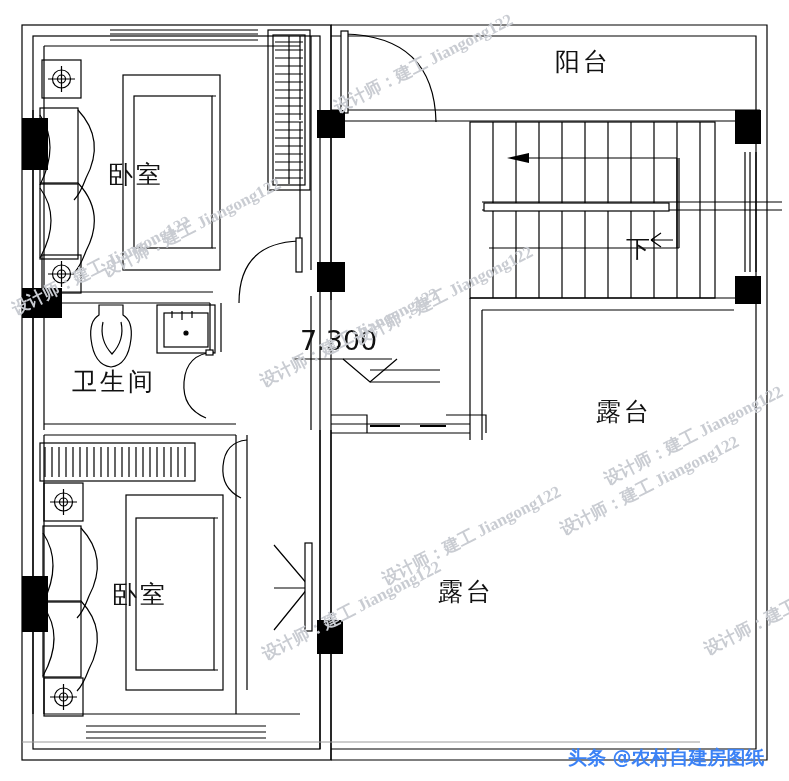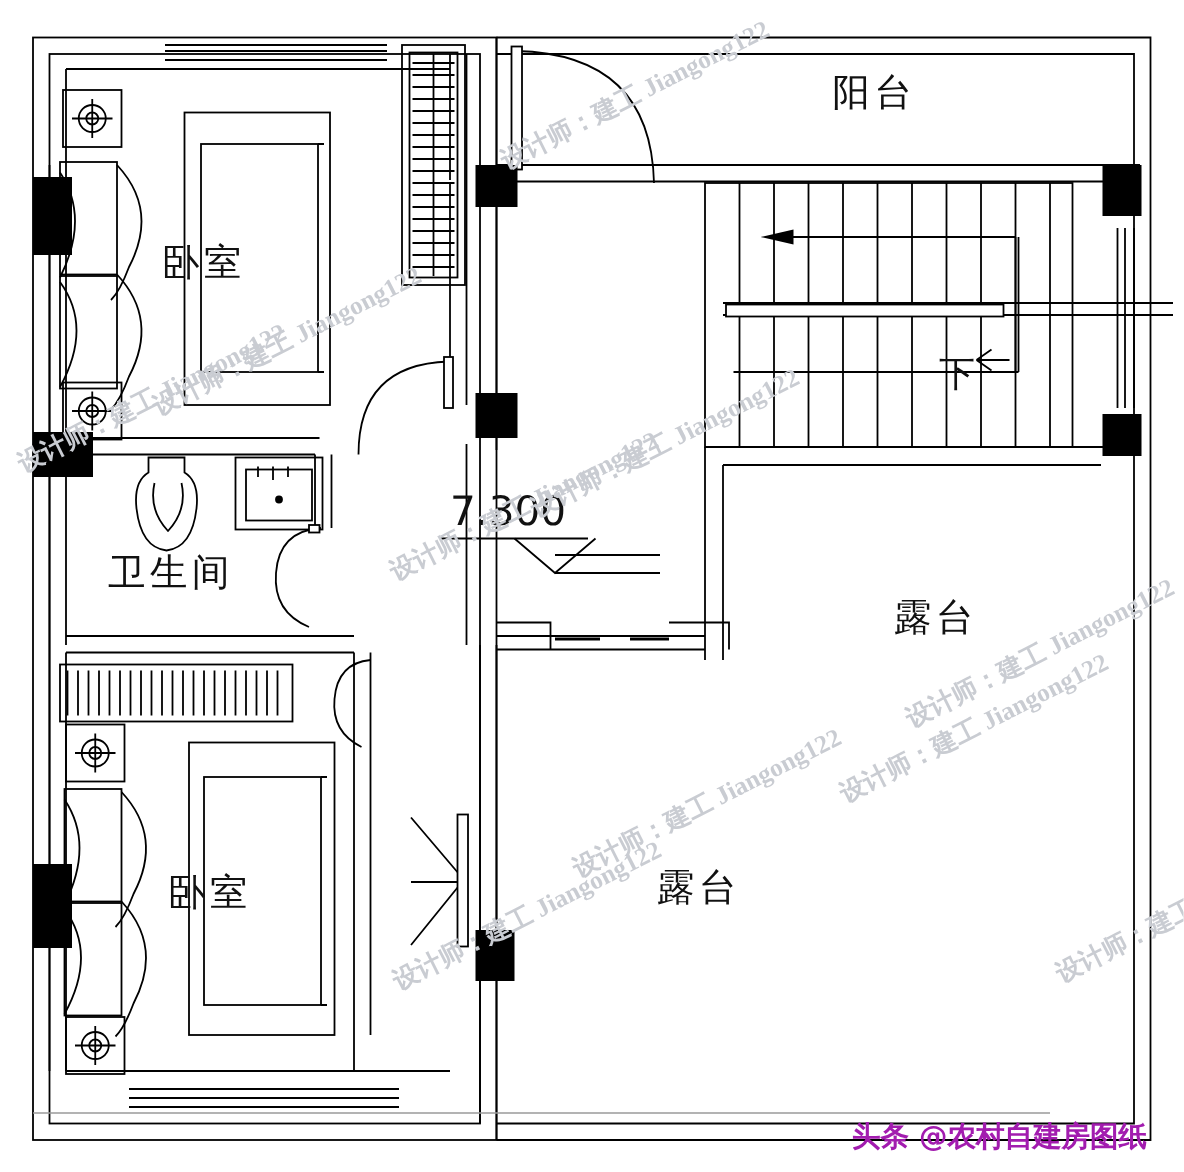--- a/index.html
+++ b/index.html
@@ -13,21 +13,21 @@
     color:#c9ccd2;
     font-family:"Liberation Serif","DejaVu Serif",serif;
     font-weight:700;
     white-space:nowrap;
     pointer-events:none;
     user-select:none;
     transform-origin:left top;
   }
   .footer{
     position:absolute;
-    color:#a21caf;
+    color:#3b82f6;
     font-family:"DejaVu Sans","Liberation Sans",sans-serif;
     font-weight:700;
     white-space:nowrap;
   }
 </style>
 </head>
 <body>
 
 <svg id="plan" viewBox="0 0 789 781" xmlns="http://www.w3.org/2000/svg">
 

